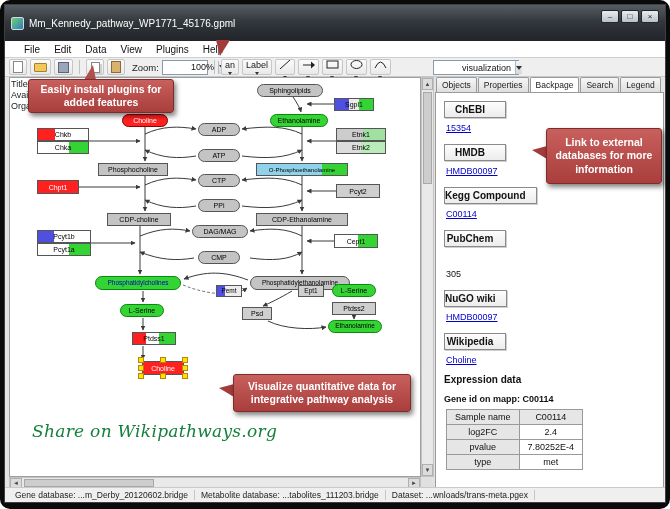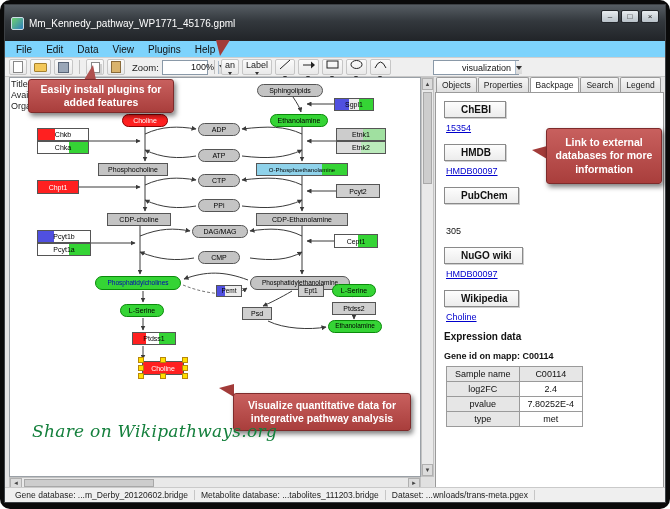--- a/index.html
+++ b/index.html
@@ -13,22 +13,22 @@
   .titlebar { position: absolute; left: 0; top: 0; width: 100%; height: 36px;
     background: linear-gradient(180deg, #565d63, #33383d 45%, #212428); color: #fff; }
   .app-icon { position: absolute; left: 6px; top: 12px; width: 13px; height: 13px; border-radius: 2px;
     background: linear-gradient(135deg, #6fd06f, #2f7fbf); border: 1px solid #cddde8; }
   .titlebar .title { position: absolute; left: 24px; top: 13px; font-size: 10px; white-space: nowrap; }
   .winbtns { position: absolute; right: 6px; top: 5px; display: flex; gap: 2px; }
   .wbtn { width: 18px; height: 13px; font-size: 8px; line-height: 11px; text-align: center; color: #222;
     background: linear-gradient(#e8ecef, #b9c2c9); border: 1px solid #23262a; border-radius: 2px; }
 
   
-  .menubar { position: absolute; left: 0; top: 36px; width: 100%; height: 17px; background: #7dd3fc;
-    border-bottom: 1px solid #cfcfcf; display: flex; align-items: center; padding-left: 4px; }
+  .menubar { position: absolute; left: 0; top: 36px; width: 100%; height: 17px; background: #ffffff;
+    border-bottom: 1px solid #cfcfcf; display: flex; align-items: center; padding-left: 12px; }
   .menu-item { font-size: 10px; padding: 1px 7px; color: #111; }
 
   
   .toolbar { position: relative; position: absolute; left: 0; top: 53px; width: 100%; height: 19px; background: #efefef;
     border-bottom: 1px solid #c8c8c8; display: flex; align-items: center; padding: 0 4px; gap: 3px; }
   .tb-btn { height: 16px; min-width: 18px; background: linear-gradient(#fbfbfb, #e9e9e9); border: 1px solid #c6c6c6;
     border-radius: 2px; display: flex; align-items: center; justify-content: center; gap: 2px; padding: 0 3px; flex-direction: column; }
   .tb-text { font-size: 9px; color: #222; }
   .tsep { width: 1px; height: 14px; background: #c0c0c0; margin: 0 3px; }
   .zoom-label { font-size: 9.5px; color: #222; margin-left: 4px; }
@@ -75,21 +75,21 @@
 
   
   .sidepanel { position: absolute; left: 430px; top: 72px; width: 229px; height: 412px; }
   .tabs { display: flex; gap: 1px; height: 15px; padding-left: 1px; }
   .tab { font-size: 8.5px; padding: 2px 5px; background: linear-gradient(#f6f6f6, #dfdfdf); border: 1px solid #9a9a9a;
     border-bottom: none; border-radius: 2px 2px 0 0; color: #222; white-space: nowrap; }
   .tab.active { background: #fff; }
   .panel-body { position: absolute; left: 0; top: 15px; right: 0; bottom: 0; background: #fff; border: 1px solid #9a9a9a;
     padding: 6px 8px; overflow: hidden; }
   .bp-header { display: inline-block; border: 1px solid #8a8a8a; background: linear-gradient(#fdfdfd, #ececec);
-    padding: 2px 10px 2px 16px; font-size: 10px; font-weight: bold; min-width: 62px; box-shadow: 1px 1px 0 #cfcfcf; color: #111; }
+    padding: 2px 10px 2px 0; font-size: 10px; font-weight: bold; min-width: 62px; box-shadow: 1px 1px 0 #cfcfcf; color: #111; text-align: center; }
   .bp-link { display: block; margin: 5px 0 9px 2px; font-size: 9px; color: #0000cc; text-decoration: underline; cursor: pointer; }
   .bp-plain { display: block; margin: 22px 0 9px 2px; font-size: 9px; color: #111; }
   .bp-expr { font-weight: bold; font-size: 10px; margin: 3px 0 9px; color: #111; }
   .bp-geneid { font-weight: bold; font-size: 9px; margin-bottom: 5px; color: #111; }
   table.expr { border-collapse: collapse; margin-left: 2px; }
   .expr td { border: 1px solid #9a9a9a; font-size: 9px; padding: 2px 8px; text-align: center; color: #111; }
   .expr td.key { background: #e6e6e6; min-width: 62px; }
   .expr tr.head td { background: #e6e6e6; }
 
   
@@ -326,20 +326,24 @@
       <div class="panel-body">
         <div class="bp-section">
           <div class="bp-header">ChEBI</div>
           <a class="bp-link">15354</a>
         </div>
         <div class="bp-section">
           <div class="bp-header">HMDB</div>
           <a class="bp-link">HMDB00097</a>
         </div>
         <div class="bp-section">
+          <div class="bp-header">Kegg Compound</div>
+          <a class="bp-link">C00114</a>
+        </div>
+        <div class="bp-section">
           <div class="bp-header">PubChem</div>
           <span class="bp-plain">305</span>
         </div>
         <div class="bp-section">
           <div class="bp-header">NuGO wiki</div>
           <a class="bp-link">HMDB00097</a>
         </div>
         <div class="bp-section">
           <div class="bp-header">Wikipedia</div>
           <a class="bp-link">Choline</a>
@@ -377,17 +381,17 @@
   </div>
 
   <div class="pointer ptr-draw"></div>
 
   <div class="callout" style="left:28px; top:79px; width:146px; height:34px;">Easily install plugins for added features</div>
   <div class="pointer ptr-plugins"></div>
 
   <div class="callout" style="left:546px; top:128px; width:116px; height:56px;">Link to external databases for more information</div>
   <div class="pointer ptr-link"></div>
 
-  <div class="callout" style="left:233px; top:374px; width:178px; height:38px;margin-top:19px;">Visualize quantitative data for integrative pathway analysis</div>
+  <div class="callout" style="left:233px; top:374px; width:178px; height:38px;">Visualize quantitative data for integrative pathway analysis</div>
   <div class="pointer ptr-viz"></div>
 
   <div class="share">Share on Wikipathways.org</div>
 </div>
 
 </body></html>

